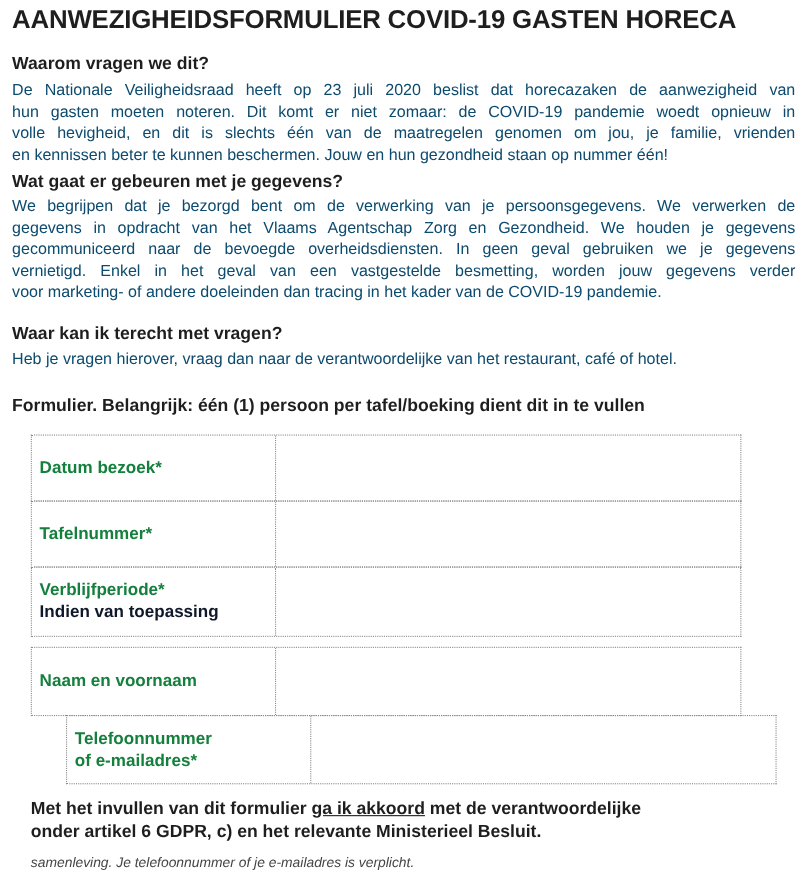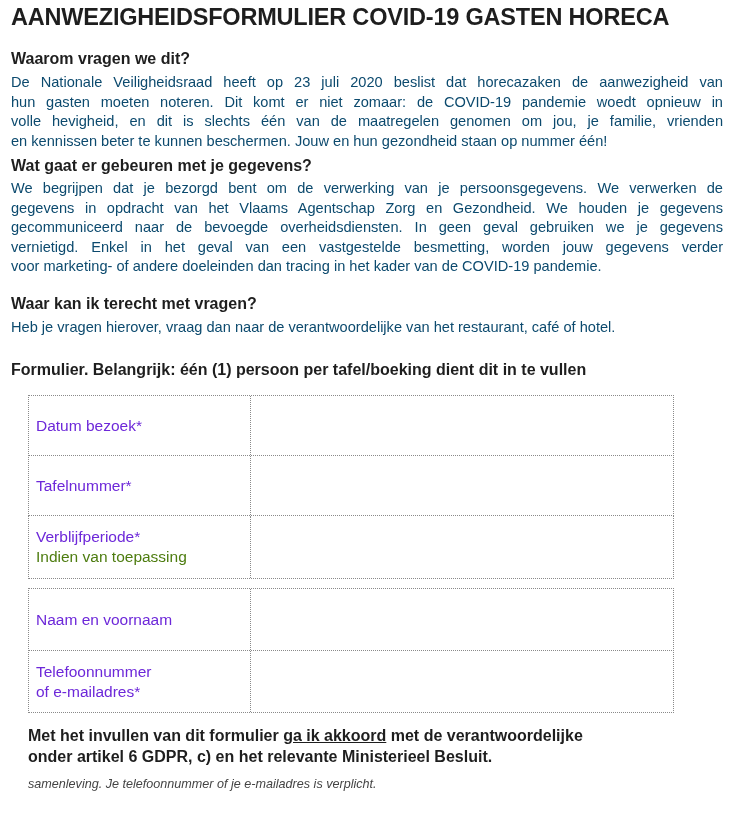--- a/index.html
+++ b/index.html
@@ -7,22 +7,22 @@
   .title { position: absolute; left: 11px; top: 4px; font-size: 23.5px; font-weight: 700; letter-spacing: -0.2px; color: #1e1e1e; white-space: nowrap; }
   .h2 { position: absolute; left: 11px; font-size: 16px; font-weight: 700; color: #1e1e1e; white-space: nowrap; }
   .para { position: absolute; left: 11px; width: 712px; font-size: 14.6px; line-height: 19.5px; color: #0c4a6e; text-align: justify; }
   .para .line { display: block; white-space: nowrap; text-align-last: justify; }
   .para .line.last { text-align-last: left; }
   .form-heading { position: absolute; left: 11px; top: 361px; font-size: 16px; font-weight: 700; color: #1e1e1e; white-space: nowrap; }
   .table { position: absolute; left: 28px; width: 646px; }
   .row { position: absolute; left: 0; width: 646px; border: 1px dotted #8a8a8a; box-sizing: border-box; }
   .row .label-cell { position: absolute; left: 0; top: 0; bottom: 0; width: 222px; border-right: 1px dotted #8a8a8a; box-sizing: border-box; display: flex; flex-direction: column; justify-content: center; padding-left: 7px; }
   .row .value-cell { position: absolute; left: 222px; right: 0; top: 0; bottom: 0; }
-  .label-bold { font-size: 15.5px; font-weight: 400; color: #6d28d9; line-height: 20px; }
-  .label-sub { font-size: 15.5px; font-weight: 400; color: #4d7c0f; line-height: 20px; }
+  .label-bold { font-size: 15.5px; font-weight: 700; color: #15803d; line-height: 20px; }
+  .label-sub { font-size: 15.5px; font-weight: 700; color: #0f172a; line-height: 20px; }
   .agree { position: absolute; left: 28px; top: 725px; font-size: 16px; font-weight: 700; color: #1e1e1e; line-height: 21px; white-space: nowrap; }
   .agree .u { text-decoration: underline; }
   .note { position: absolute; left: 28px; top: 776px; width: 651px; font-size: 12.6px; font-style: italic; color: #444444; line-height: 16.5px; }
   .note .line { display: block; white-space: nowrap; text-align: justify; text-align-last: justify; }
   .note .line.last { text-align-last: left; }
 </style>
 </head>
 <body>
 
 <div class="title">AANWEZIGHEIDSFORMULIER COVID-19 GASTEN HORECA</div>
@@ -70,21 +70,21 @@
       <span class="label-sub">Indien van toepassing</span>
     </div>
     <div class="value-cell"></div>
   </div>
   <div class="row" style="top:193px; height:63px;">
     <div class="label-cell">
       <span class="label-bold">Naam en voornaam</span>
     </div>
     <div class="value-cell"></div>
   </div>
-  <div class="row" style="top:255px; height:63px;">
+  <div class="row" style="top:255px; height:63px;margin-left:32px;">
     <div class="label-cell">
       <span class="label-bold">Telefoonnummer</span>
       <span class="label-bold">of e-mailadres*</span>
     </div>
     <div class="value-cell"></div>
   </div>
 </div>
 
 <div class="agree">
   <div><span>Met het invullen van dit formulier </span><span class="u">ga ik akkoord</span><span> met de verantwoordelijke</span></div>

